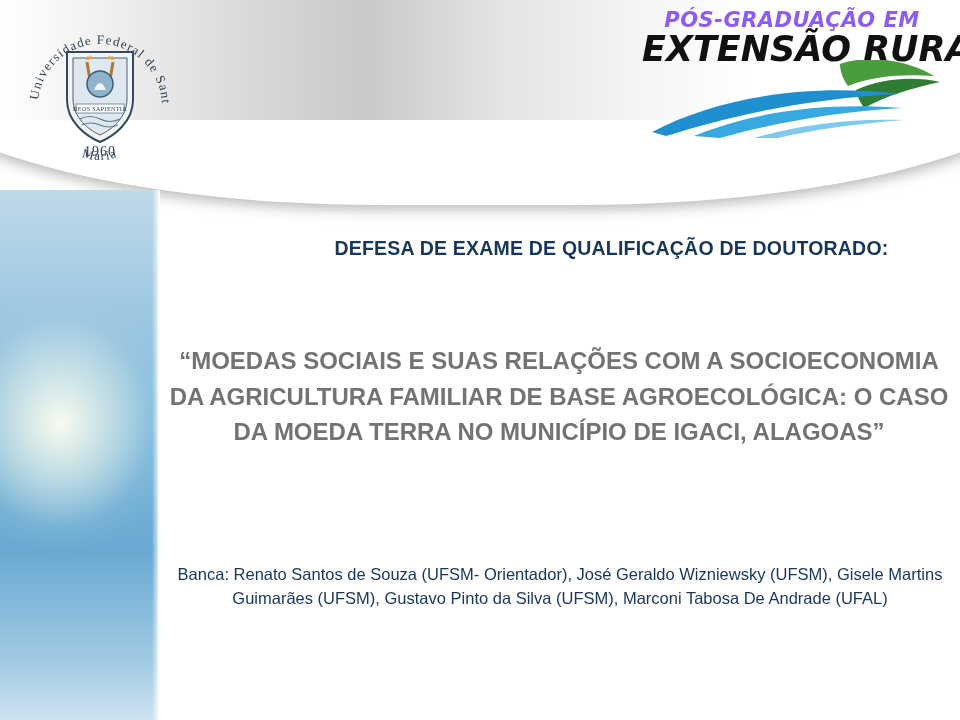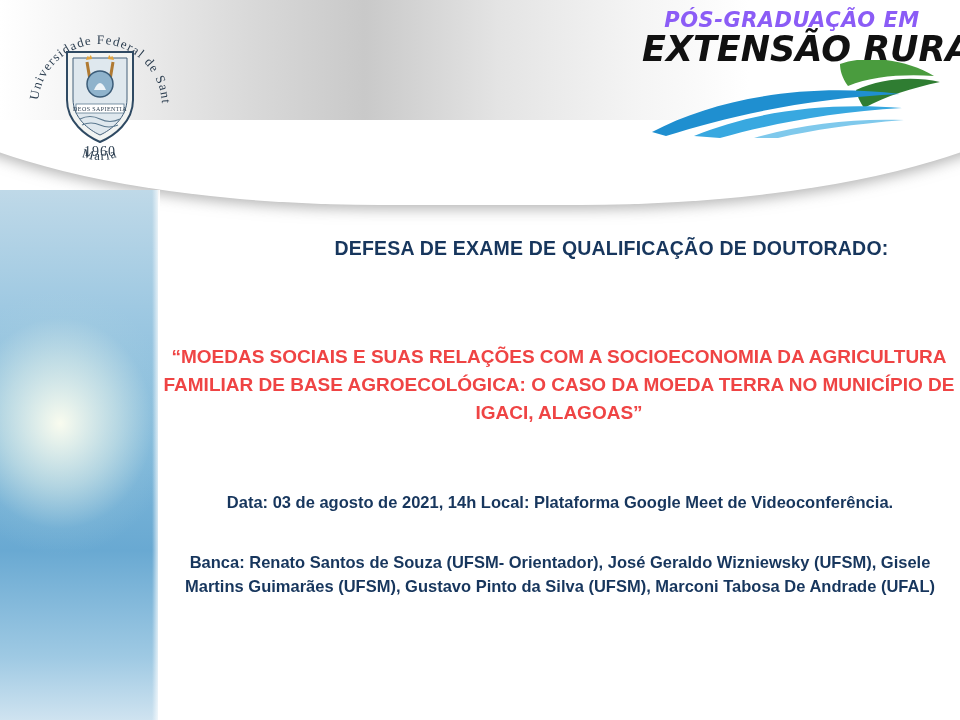--- a/index.html
+++ b/index.html
@@ -156,23 +156,23 @@
     font-weight: bold;
     color: #17365d;
     letter-spacing: 0.2px;
   }
 
   .title-work {
     position: absolute;
     left: 4px;
     top: 128px;
     width: 794px;
-    font-size: 19px;
-    font-weight: bold;
-    color: #ef4444;
+    font-size: 24px;
+    font-weight: bold;
+    color: #737373;
     line-height: 1.48;
   }
 
   .academico {
     position: absolute;
     left: 0;
     top: 240px;
     width: 802px;
     font-size: 17px;
     font-weight: bold;
@@ -188,24 +188,24 @@
     width: 748px;
     font-size: 16.5px;
     font-weight: bold;
     color: #17365d;
     line-height: 1.42;
   }
 
   .banca {
     position: absolute;
     left: 10px;
-    top: 336px;
+    top: 348px;
     width: 784px;
     font-size: 16.5px;
-    font-weight: bold;
+    font-weight: normal;
     color: #17365d;
     line-height: 1.45;
   }
 </style>
 </head>
 <body>
 
 <div id="slide">
 
   <div class="header-band"></div>
@@ -263,17 +263,16 @@
       <path d="M 52,76 C 110,52 182,42 260,48 C 190,52 128,64 78,78 Z" fill="#38a8e0"></path>
       <path d="M 112,78 C 160,64 212,58 262,60 C 212,64 170,70 136,78 Z" fill="#7fc9ec"></path>
     </svg>
     <div class="pg-line1">PÓS-GRADUAÇÃO EM</div>
     <div class="pg-line2">EXTENSÃO RURAL</div>
   </div>
 
   <div class="content">
     <div class="title-main">DEFESA DE EXAME DE QUALIFICAÇÃO DE DOUTORADO:</div>
     <div class="title-work">“MOEDAS SOCIAIS E SUAS RELAÇÕES COM A SOCIOECONOMIA DA AGRICULTURA FAMILIAR DE BASE AGROECOLÓGICA:  O CASO DA MOEDA TERRA NO MUNICÍPIO DE IGACI, ALAGOAS”</div>
-    <div class="datainfo">Data: 03 de agosto de 2021, 14h  Local: Plataforma Google Meet de Videoconferência.</div>
     <div class="banca">Banca: Renato Santos de Souza (UFSM- Orientador), José Geraldo Wizniewsky (UFSM), Gisele Martins Guimarães (UFSM), Gustavo Pinto da Silva (UFSM), Marconi Tabosa De Andrade (UFAL)</div>
   </div>
 
 </div>
 
 </body></html>

